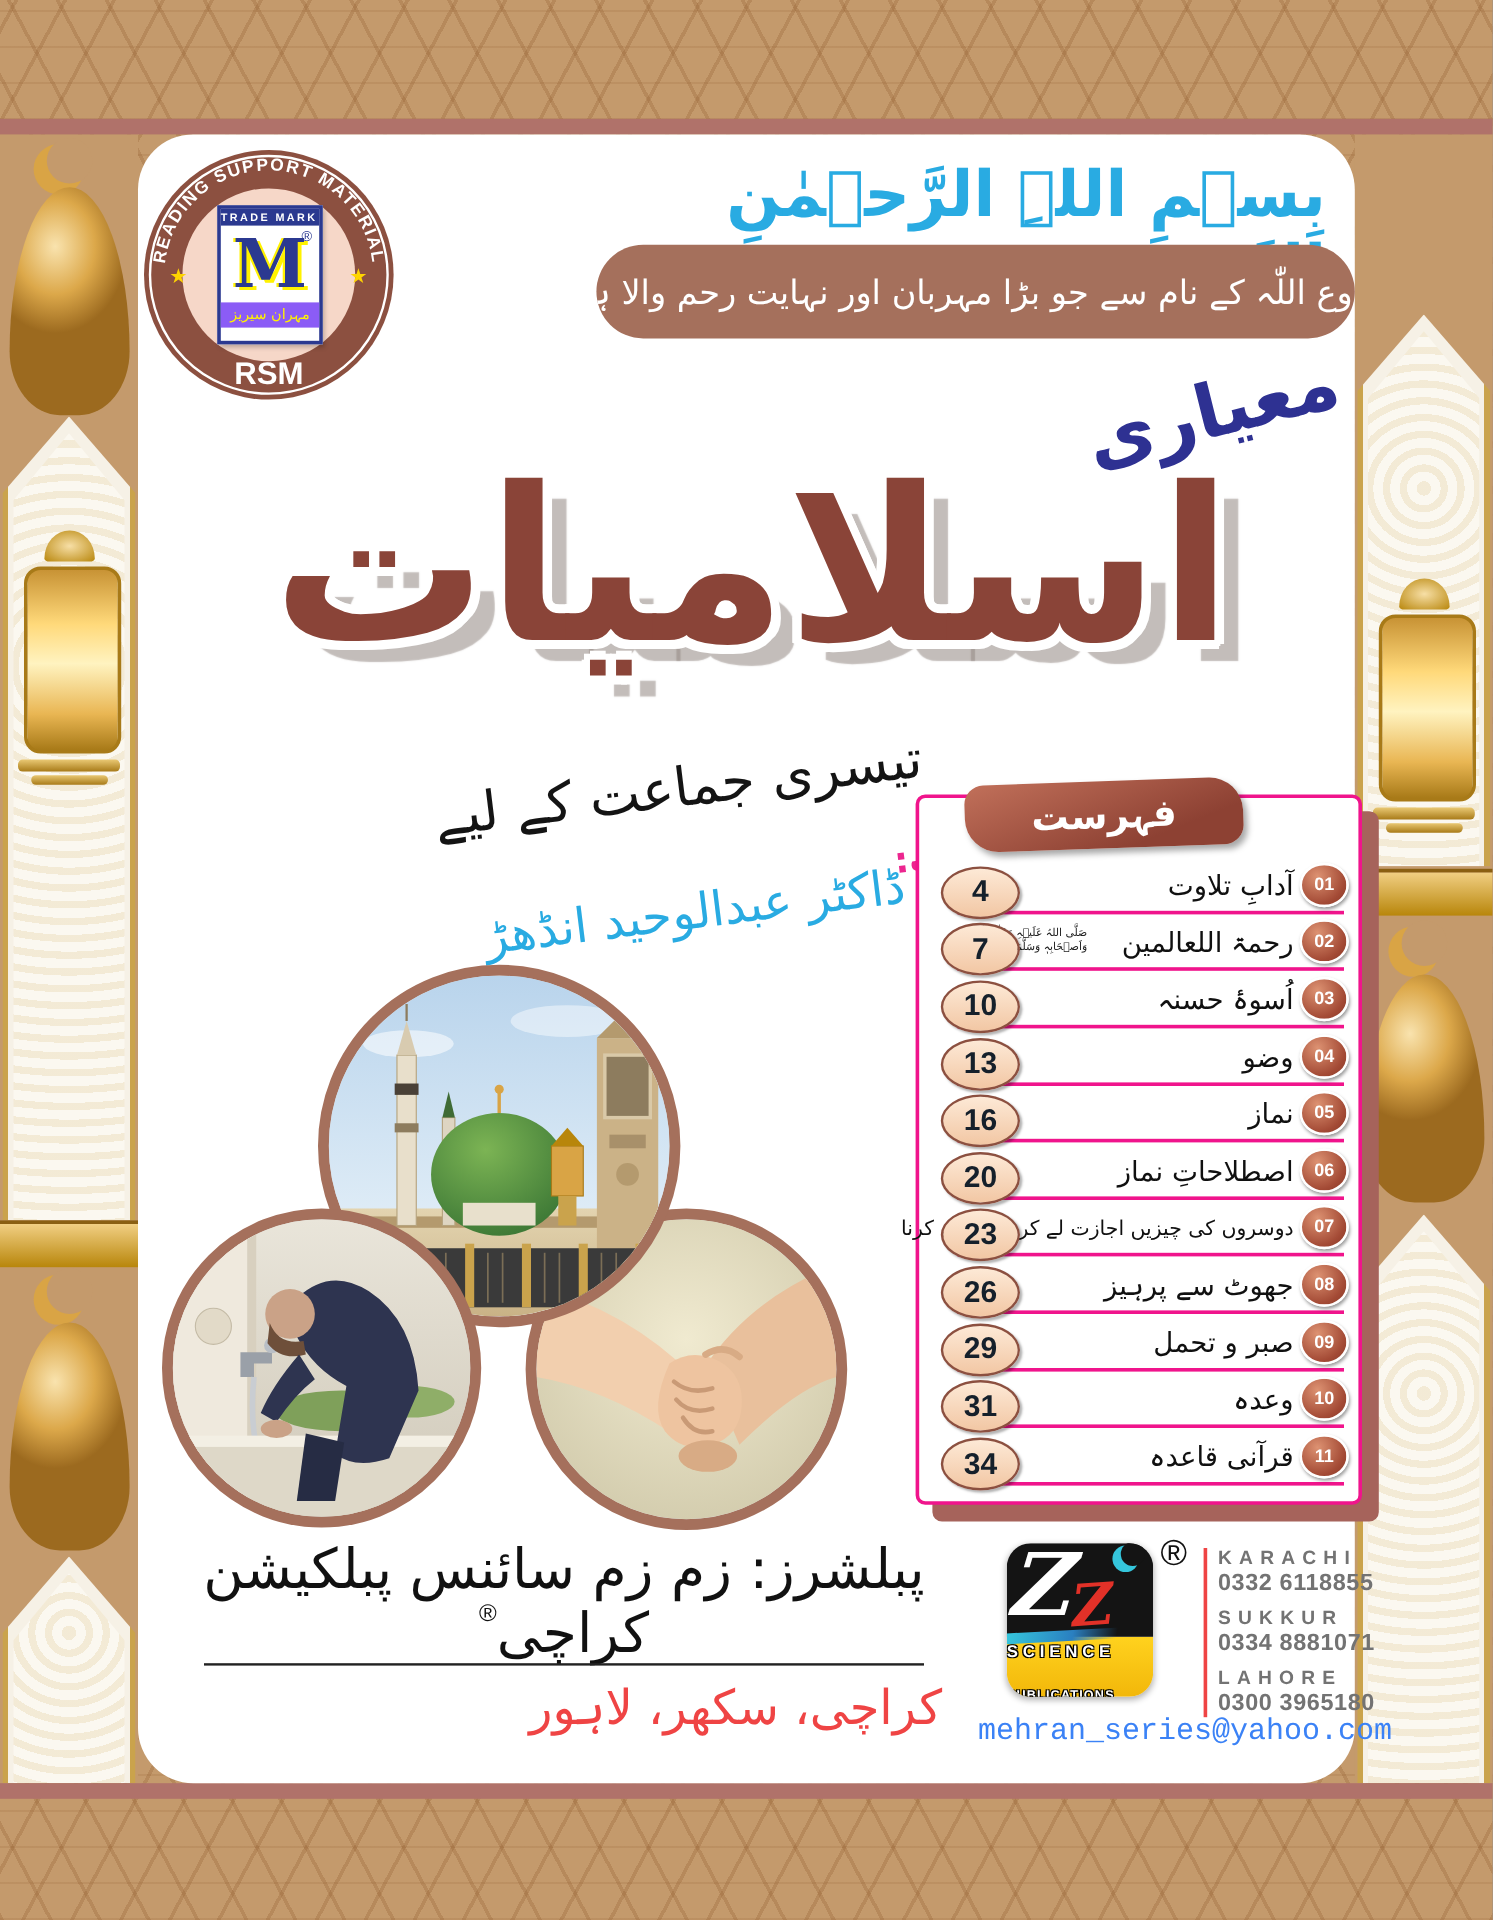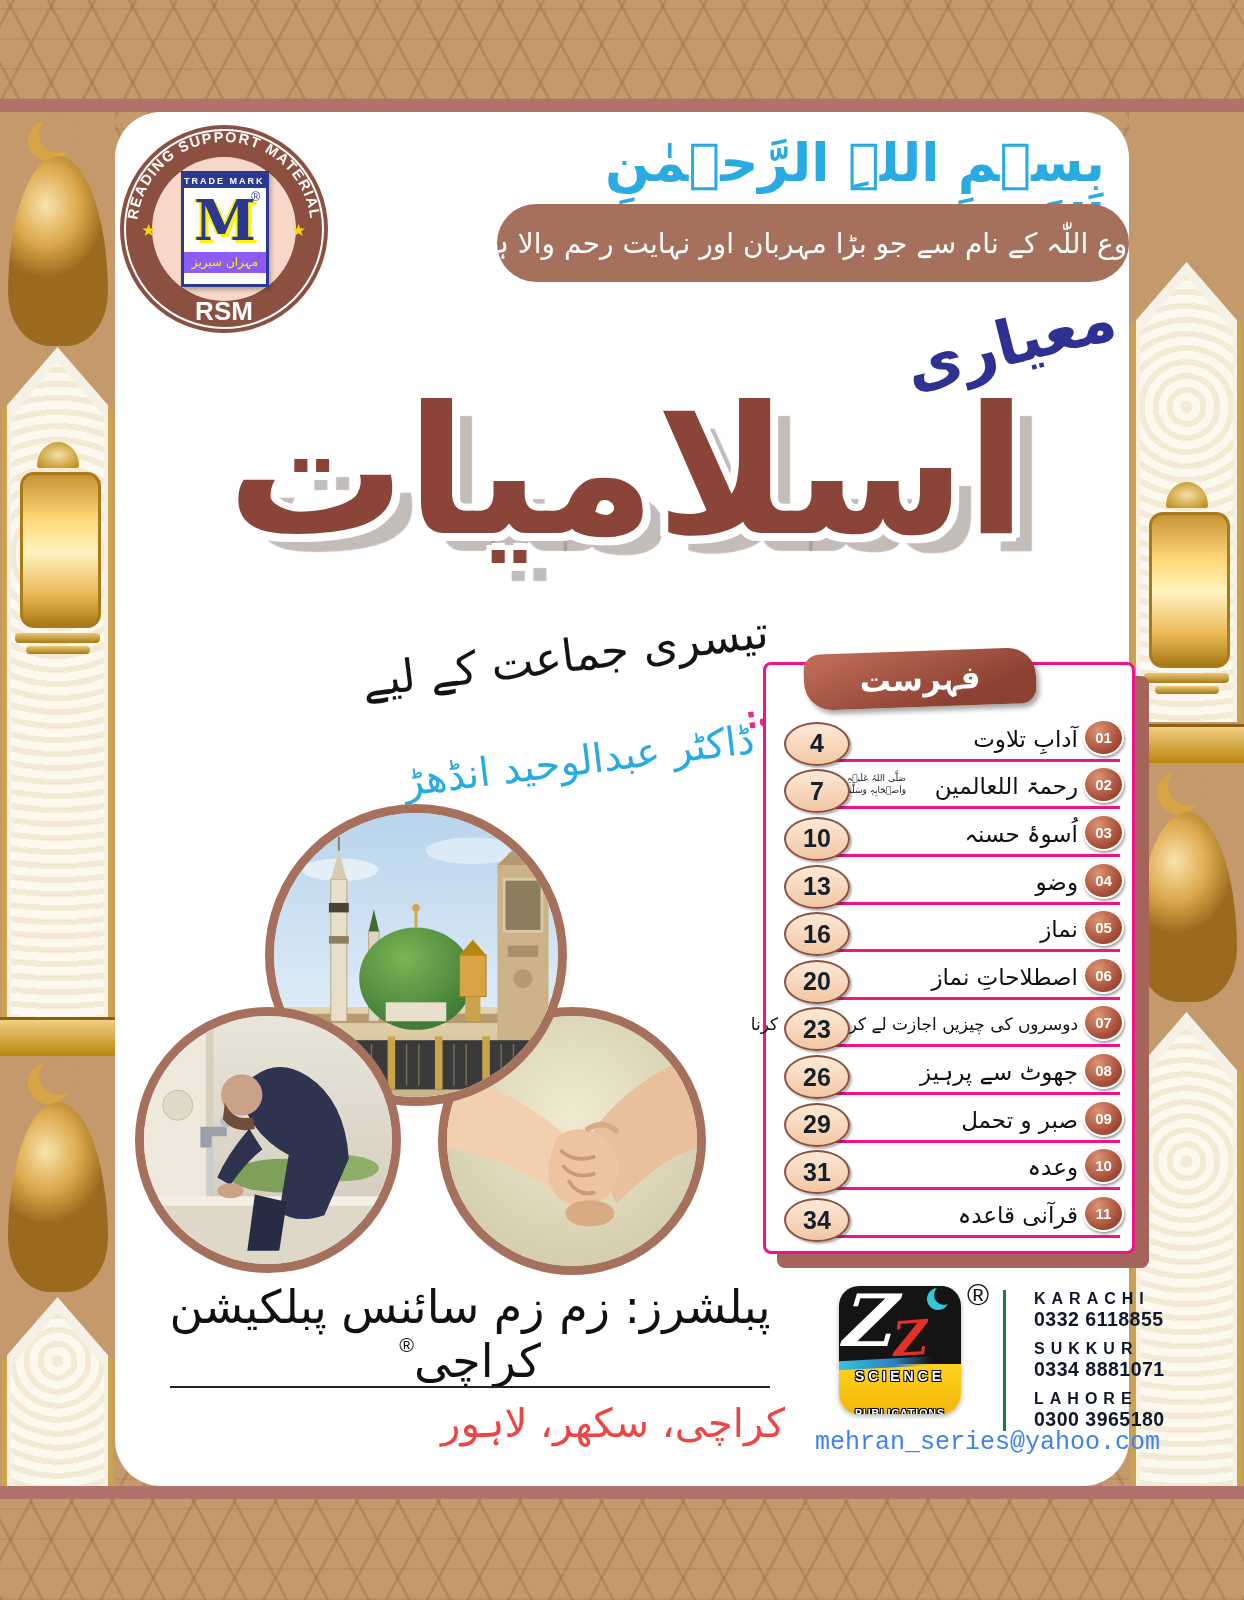--- a/index.html
+++ b/index.html
@@ -117,29 +117,29 @@
         box-shadow:0 2px 5px rgba(0,0,0,.3);}
   .z-top{position:relative;height:78px;background:#141414;}
   .z-white{position:absolute;left:6px;top:-8px;font-family:"DejaVu Serif",serif;font-style:italic;font-weight:bold;
         font-size:72px;color:#fff;transform:skewX(-6deg);}
   .z-red{position:absolute;left:54px;top:24px;font-family:"DejaVu Serif",serif;font-style:italic;font-weight:bold;
         font-size:48px;color:#e23128;transform:rotate(-4deg);}
   .z-cres{position:absolute;right:12px;top:2px;width:22px;height:22px;border-radius:50%;background:#35c6dc;}
   .z-cres:after{content:"";position:absolute;left:7px;top:-3px;width:20px;height:20px;border-radius:50%;background:#141414;}
   .z-stripe{position:absolute;left:0;right:0;bottom:-3px;height:9px;
         background:linear-gradient(100deg,#35c6dc,#2a7fc0 45%,transparent 75%);transform:skewY(-3deg);}
-  .z-bottom{height:50px;background:linear-gradient(#ffd21e,#f2b70a);text-align:center;padding-top:4px;box-sizing:border-box;}
+  .z-bottom{height:50px;background:linear-gradient(#ffd21e,#f2b70a);text-align:left;padding-top:4px;box-sizing:border-box;}
   .z-sci{font-family:"Liberation Sans",sans-serif;font-weight:bold;font-size:14px;letter-spacing:4px;color:#fff;
         text-shadow:1px 1px 0 #000,-1px 1px 0 #000,1px -1px 0 #000,-1px -1px 0 #000;}
   .z-pub{font-family:"Liberation Sans",sans-serif;font-weight:bold;font-size:10.5px;letter-spacing:1px;color:#fff;
         text-shadow:1px 1px 0 #000,-1px 1px 0 #000,1px -1px 0 #000,-1px -1px 0 #000;margin-top:23px;}
   .zreg{position:absolute;left:852px;top:1166px;font-size:30px;color:#111;font-family:"Liberation Sans",sans-serif;}
 
-  .contacts{position:absolute;left:888px;top:1178px;width:126px;border-left:3px solid #15803d;padding-left:28px;
-        display:flex;flex-direction:column;gap:9px;font-family:"Liberation Sans",sans-serif;color:#0f172a;}
+  .contacts{position:absolute;left:888px;top:1178px;width:126px;border-left:3px solid #ef4444;padding-left:9px;
+        display:flex;flex-direction:column;gap:9px;font-family:"Liberation Sans",sans-serif;color:#737373;}
   .contact .city{font-weight:bold;font-size:16px;letter-spacing:6px;white-space:nowrap;}
   .contact .phone{font-weight:bold;font-size:19.5px;letter-spacing:.5px;white-space:nowrap;}
   .email{position:absolute;left:700px;top:1316px;width:315px;text-align:center;font-size:25px;color:#3b82f6;
         font-family:Liberation Mono, monospace;}
 </style>
 </head>
 <body>
 
 <div class="page">
   <div class="bg-pattern"></div>

